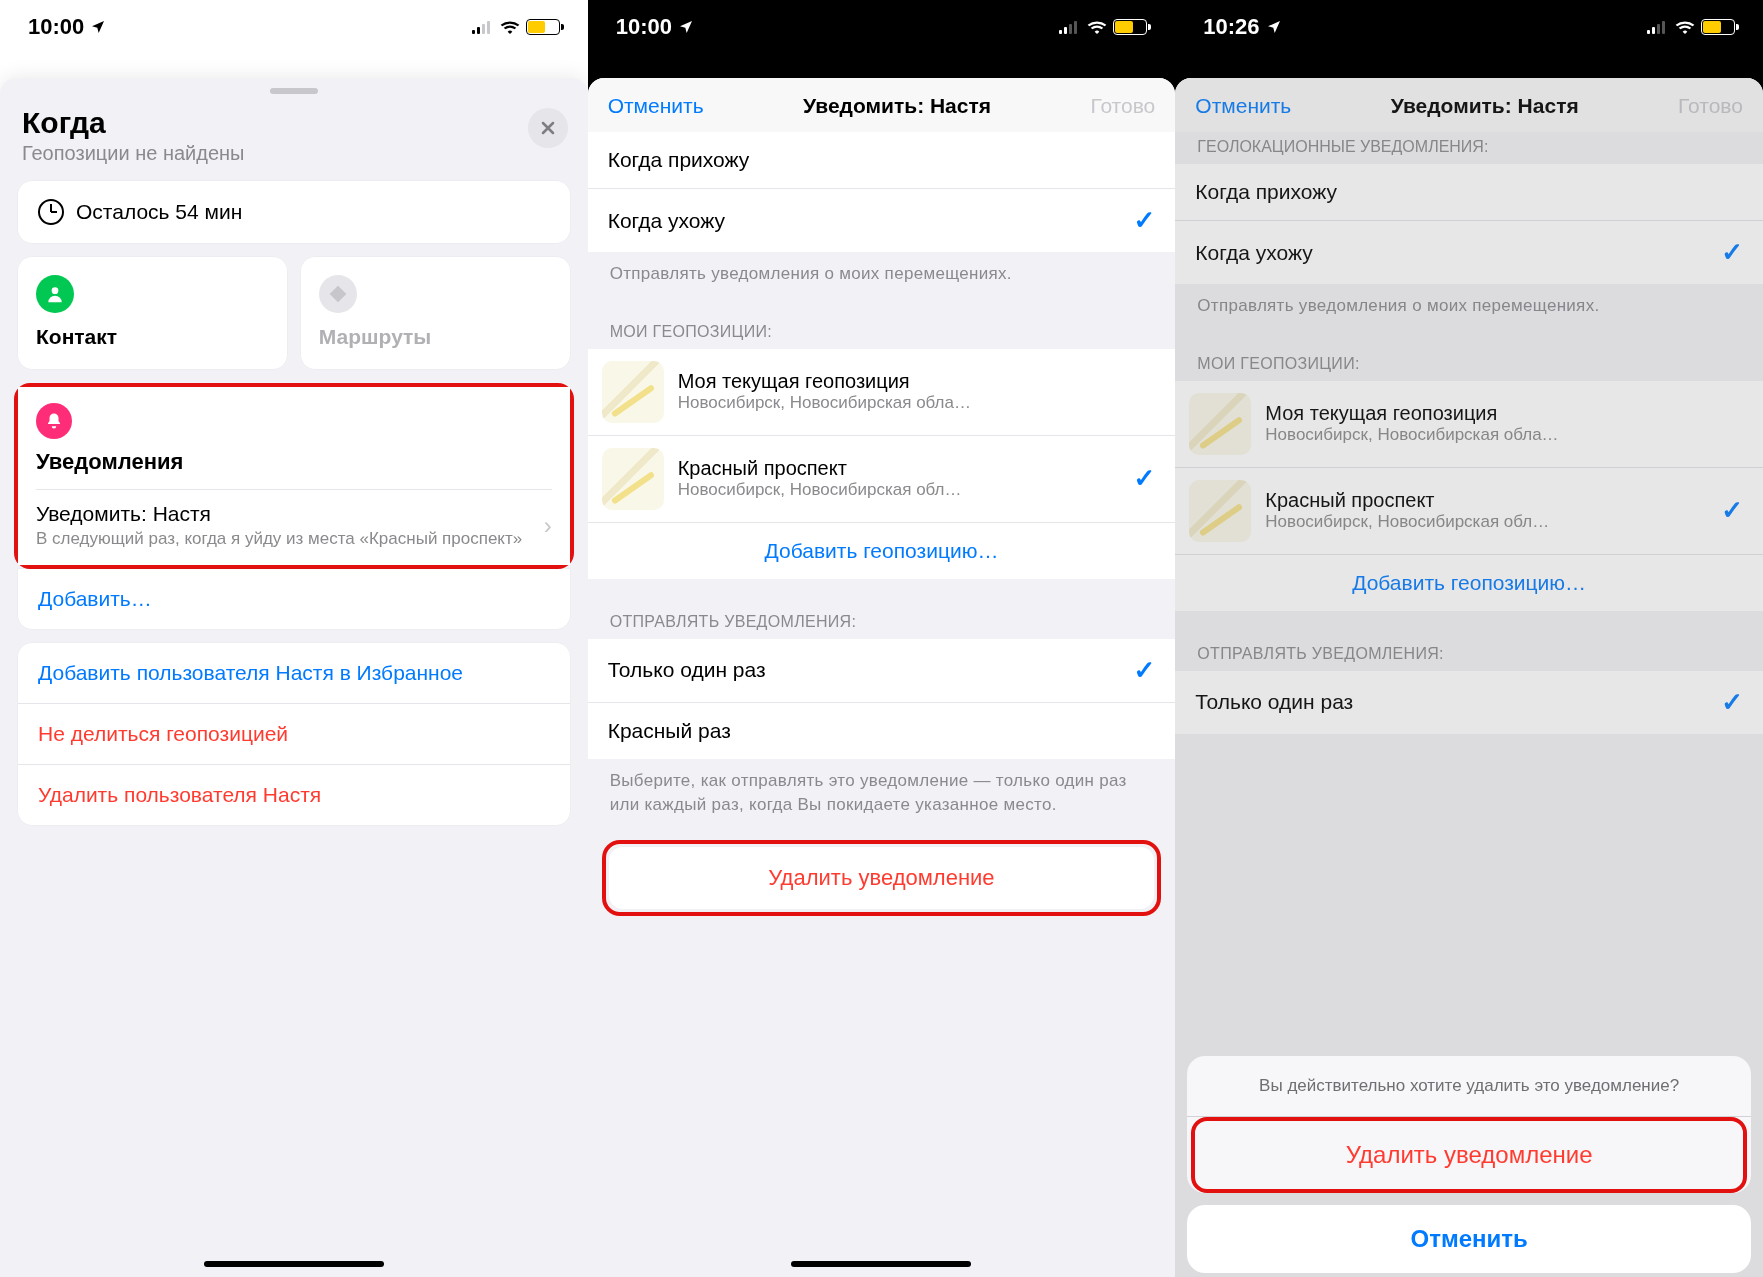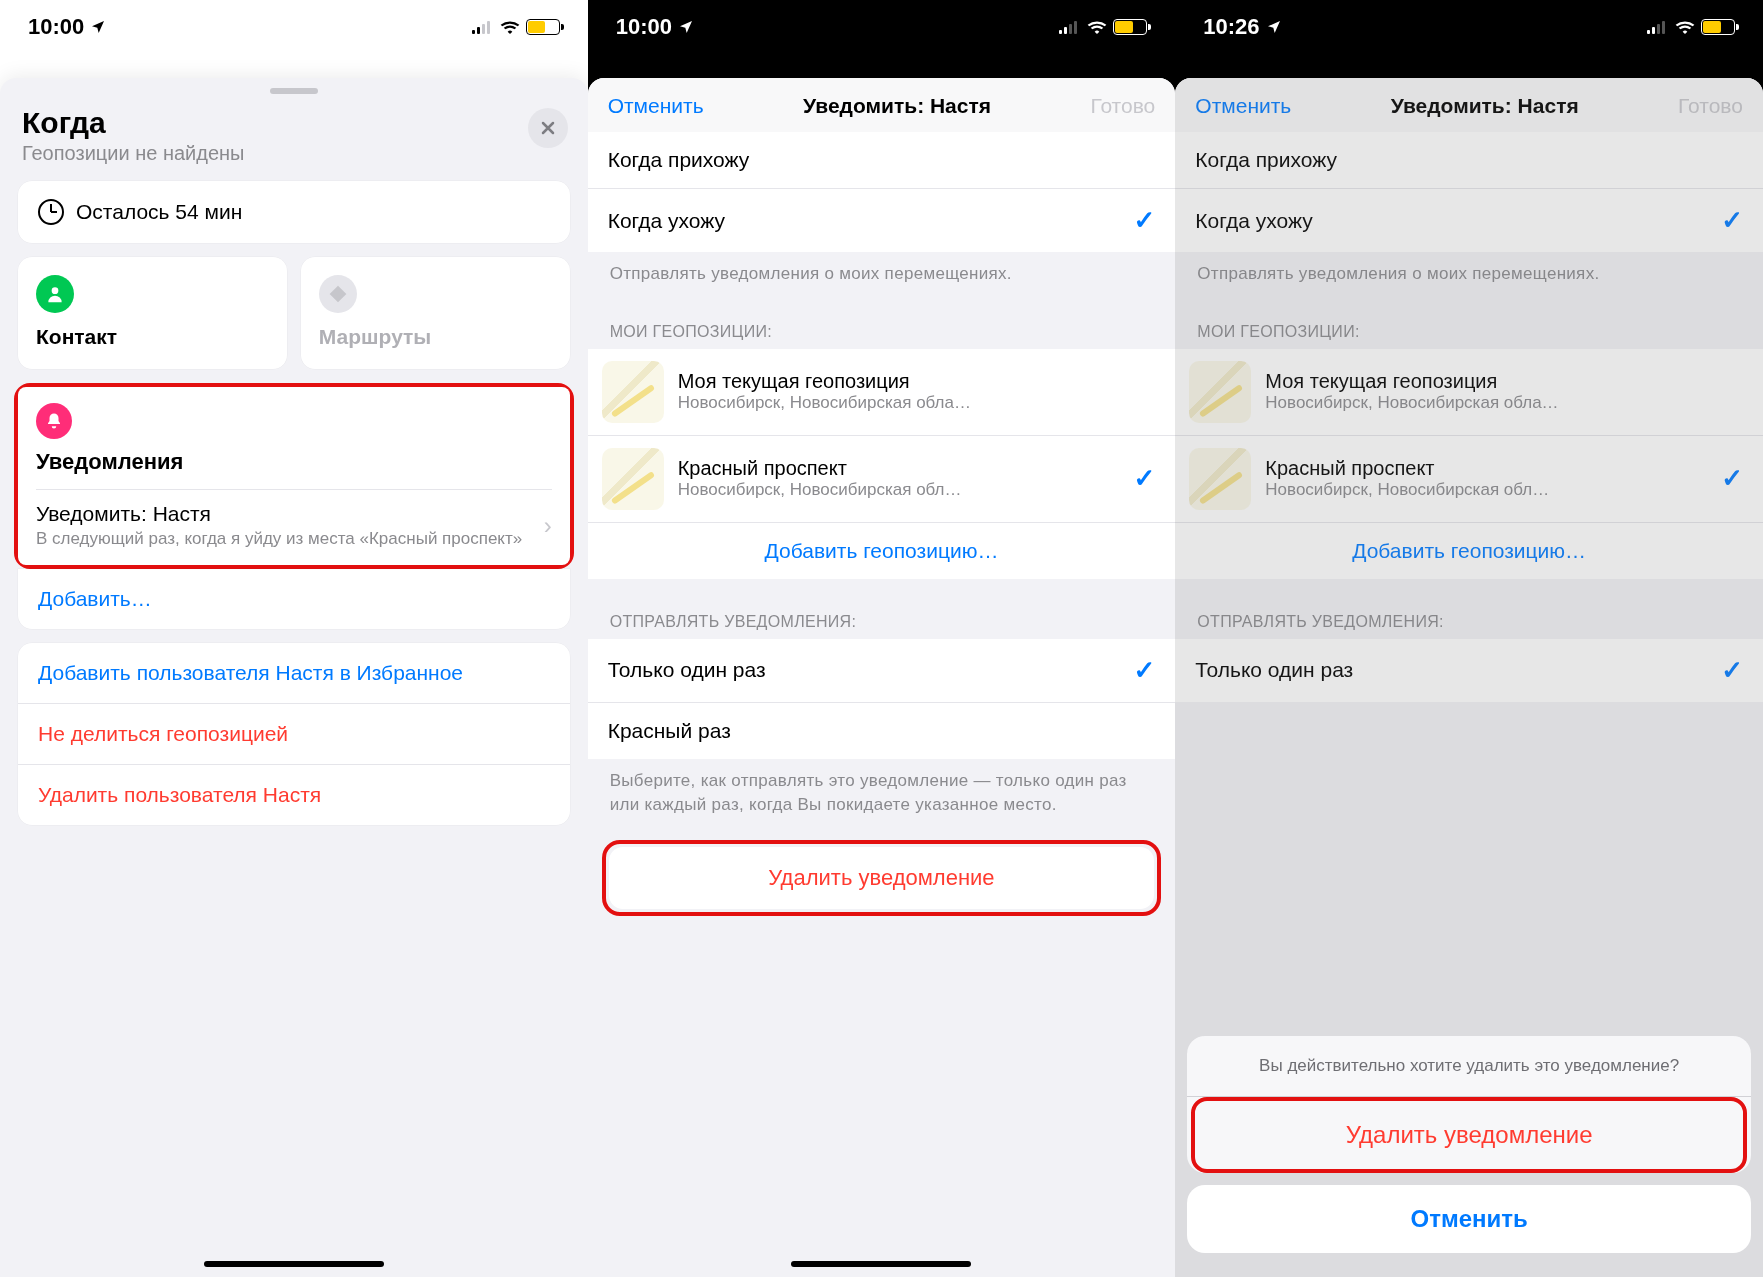--- a/index.html
+++ b/index.html
@@ -110,21 +110,21 @@
   .tc-icon.green{ background:#00c853; color:#fff;}
   .tc-icon.grey{ background:#e5e5ea; color:#b0b0b5;}
   .tc-label{ font-size:21px; font-weight:600; color:#000;}
   .tc-label.disabled{ color:#b0b0b5;}
 
   .highlight-box{
     border: 4px solid #e31010; border-radius:16px;
     margin: 0 14px 0; padding: 0;
   }
   .highlight-inner{
-    background:#fff; border-radius:8px; padding: 16px 18px 14px;
+    background:#fff; border-radius:0; padding: 16px 18px 14px;
   }
   .notif-icon{
     width:36px; height:36px; border-radius:18px; background:#ff2d78;
     display:flex; align-items:center;justify-content:center; color:#fff;
     margin-bottom:10px;
   }
   .notif-h{ font-size:22px; font-weight:600; color:#000; margin-bottom:14px;}
   .notif-row{
     display:flex; align-items:center; justify-content:space-between;
     border-top: 0.5px solid #e5e5ea; padding-top:12px;
@@ -212,21 +212,21 @@
   .dim{
     position:absolute; inset:0; background: rgba(120,120,120,0.18);
     pointer-events:none;
   }
   .sheet.p3-sheet .content-dimmed{ filter: none; }
   .p3-caption-top{
     font-size:16px; color:#8a8a8e; padding: 6px 22px 8px;
   }
 
   .action-sheet{
-    position:absolute; left:12px; right:12px; bottom:24px;
+    position:absolute; left:12px; right:12px; bottom:4px;
   }
   .as-group{
     background: rgba(248,248,250,0.96);
     border-radius:18px; overflow:hidden; margin-bottom:12px;
     backdrop-filter: blur(10px);
   }
   .as-title{
     text-align:center; color:#6e6e73; font-size:17px;
     padding: 18px 24px; line-height:1.4;
     border-bottom: 0.5px solid #d1d1d6;
@@ -468,20 +468,21 @@
     </div>
   </div>
 
   <div class="sheet p3-sheet">
     <div class="content-dimmed">
       <div class="modal-bar">
         <span class="cancel">Отменить</span>
         <span class="title">Уведомить: Настя</span>
         <span class="done">Готово</span>
       </div>
+      <div class="p3-caption-top">ГЕОЛОКАЦИОННЫЕ УВЕДОМЛЕНИЯ:</div>
       <div class="list">
         <div class="row">
           <span class="lbl">Когда прихожу</span>
         </div>
         <div class="row">
           <span class="lbl">Когда ухожу</span>
           <span class="check">✓</span>
         </div>
       </div>
       <div class="section-caption sm">Отправлять уведомления о моих перемещениях.</div>

